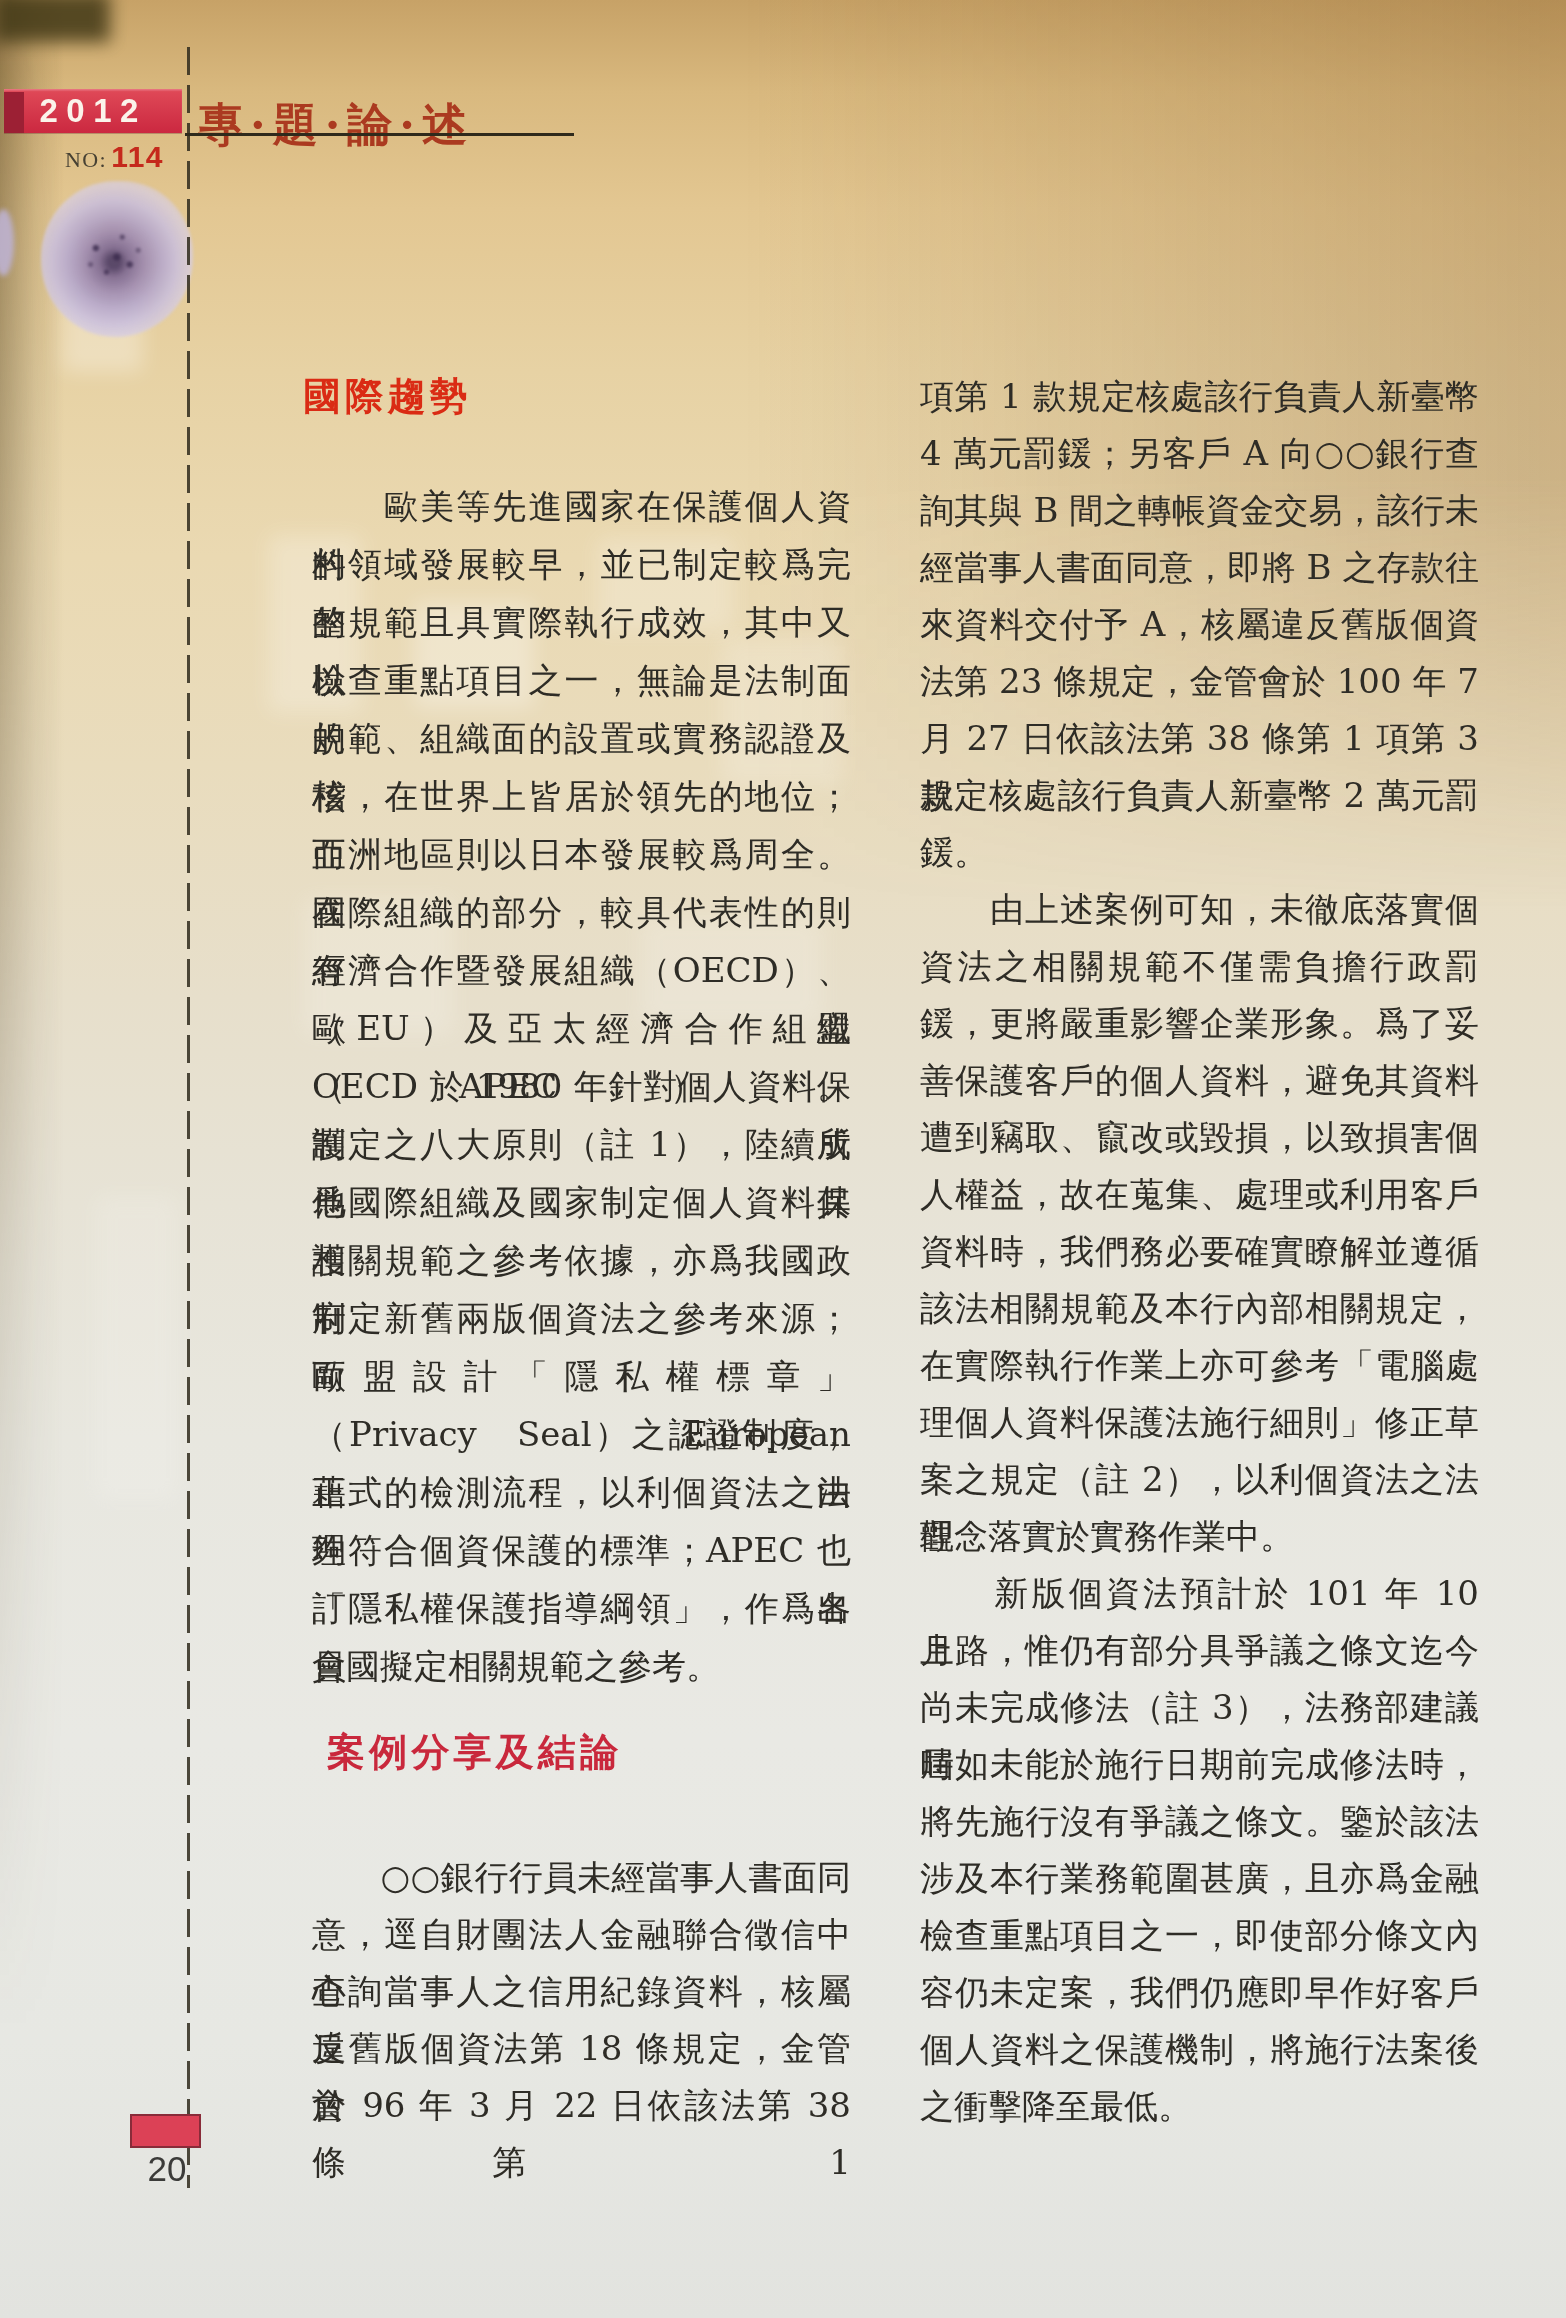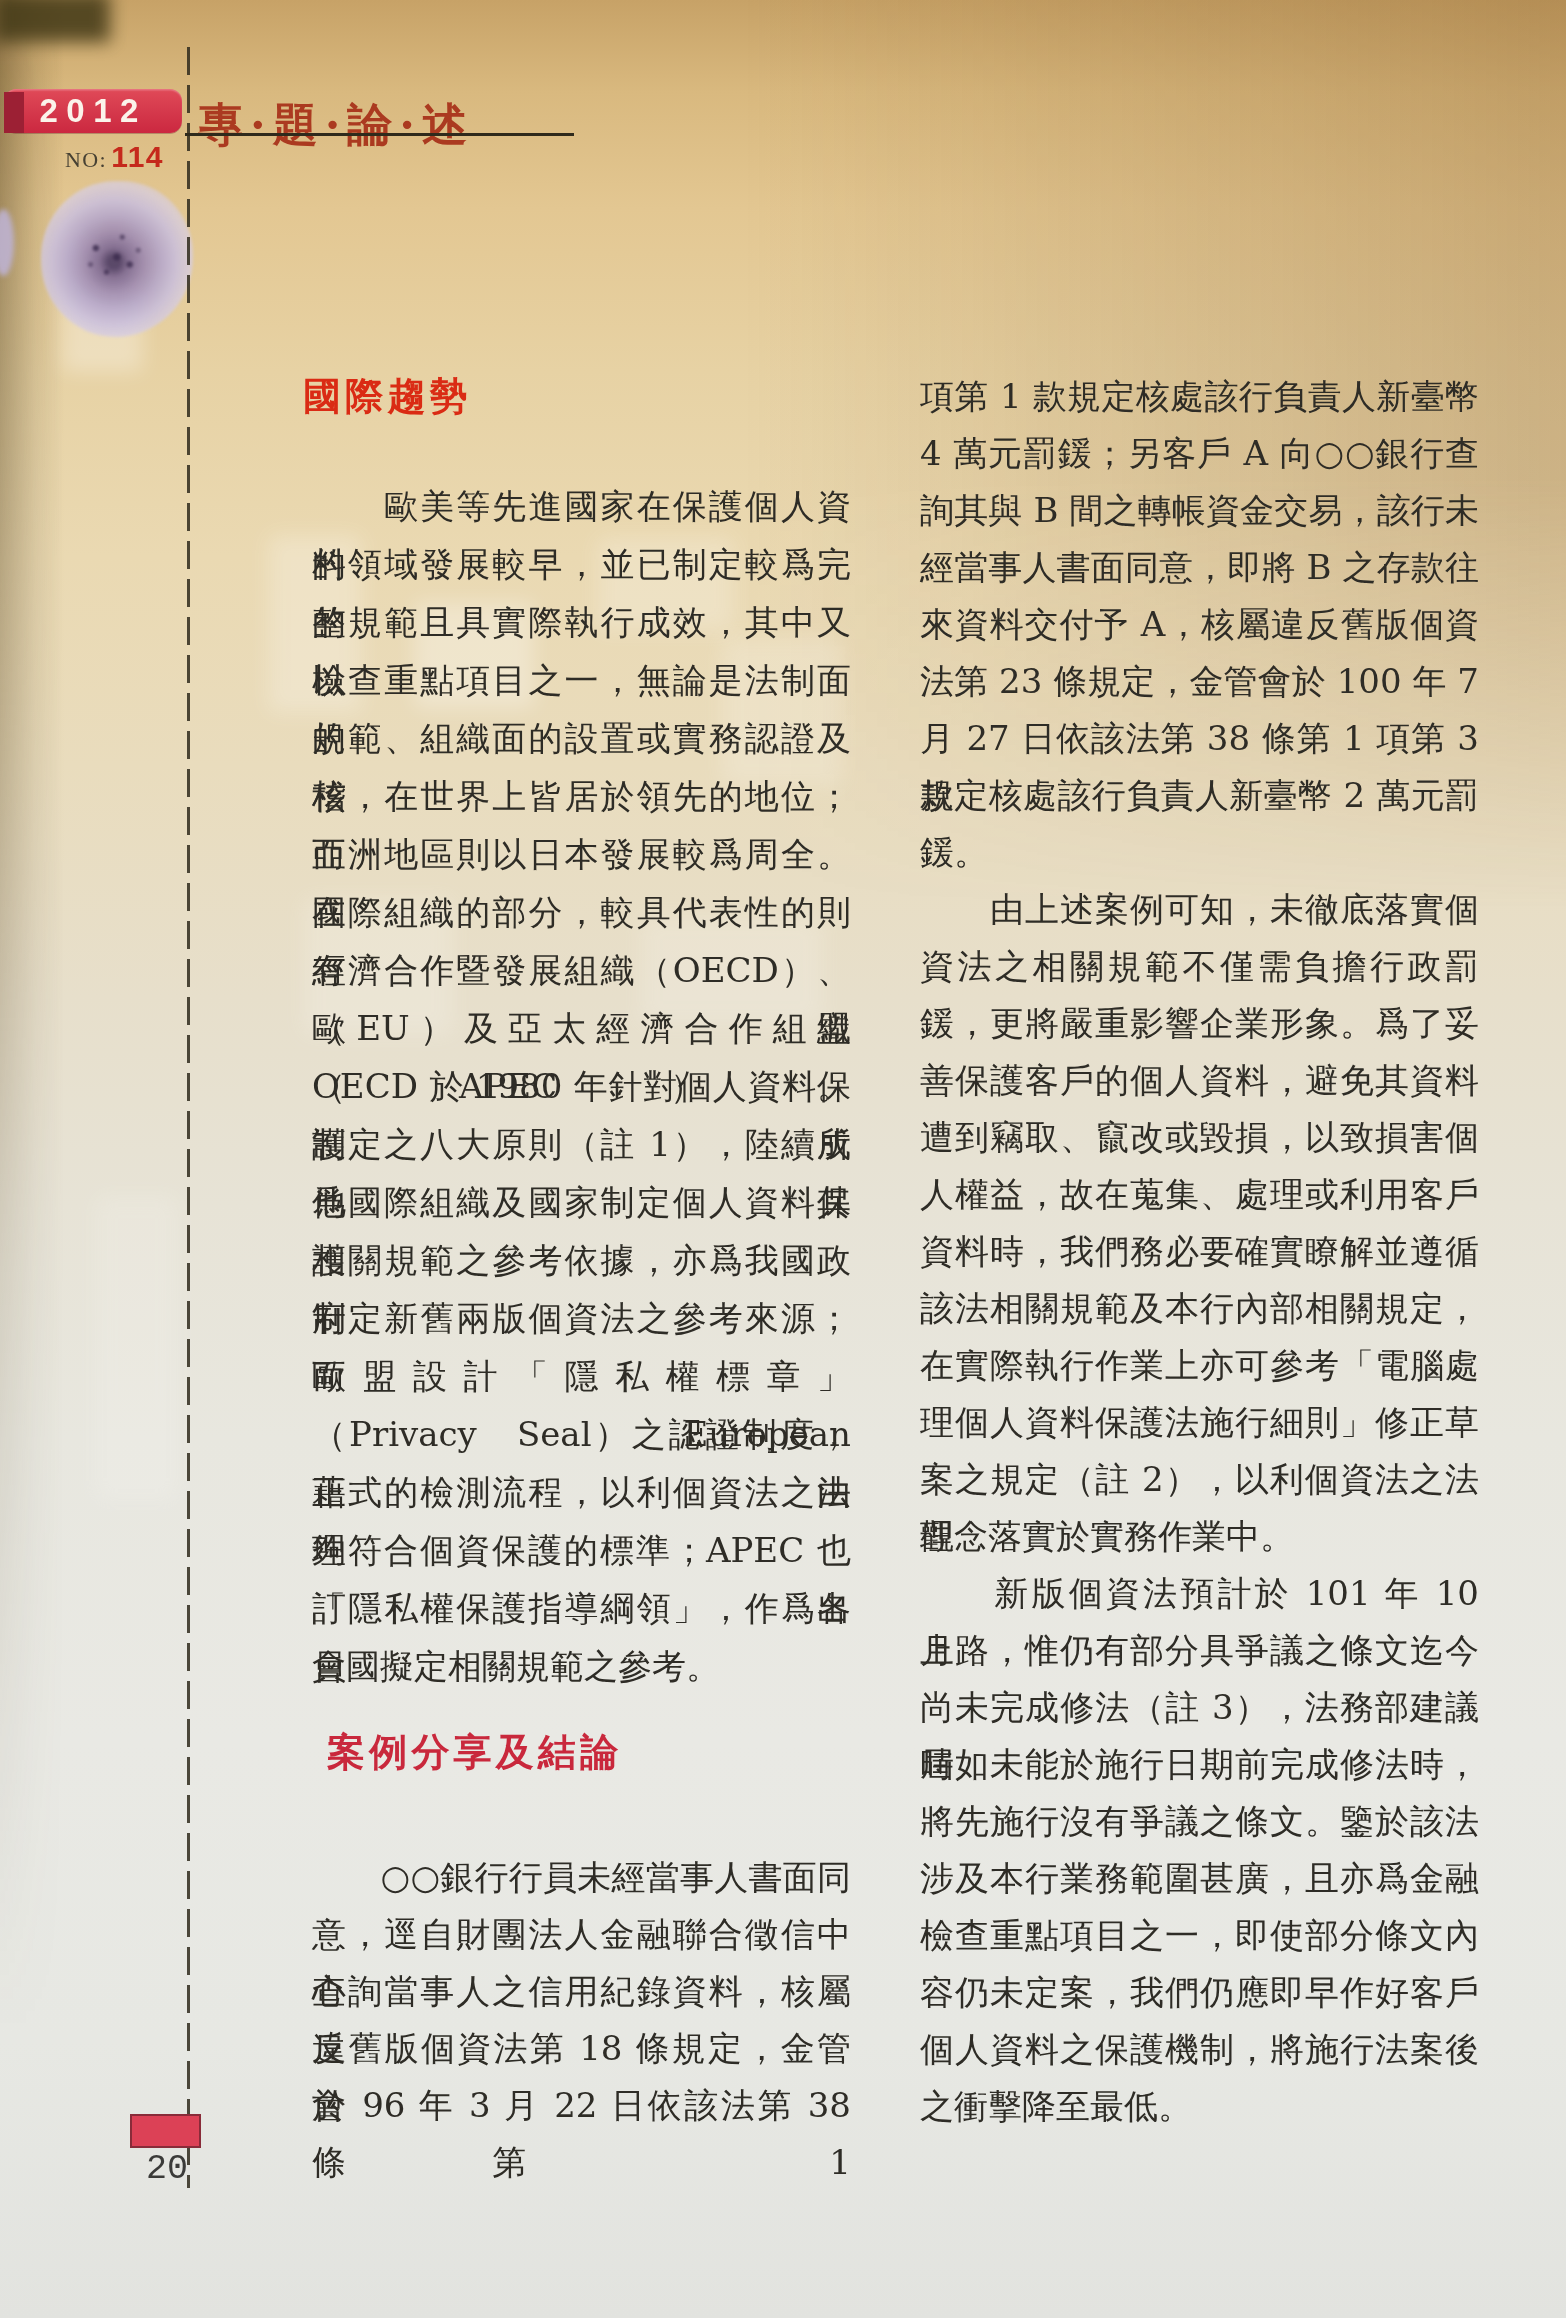--- a/index.html
+++ b/index.html
@@ -54,21 +54,20 @@
   }
   .flower-edge{
     left:-7px;top:209px;width:21px;height:67px;border-radius:50%;
     background:rgba(190,180,215,.85);filter:blur(2.8px);
   }
   
   .banner{
     left:4.2px;top:89px;width:178px;height:44px;
     background:linear-gradient(180deg,#e04a58,#cb2840);
     box-shadow:0 0.7px 0 rgba(90,20,30,.4), inset 0 1.4px 1.4px rgba(255,255,255,.25);
-    border-radius:12px;
   }
   .banner-cap{left:4.2px;top:92px;width:20px;height:41px;background:#9c2034;}
   .banner-year{
     width:100%;height:44px;line-height:44px;text-align:center;
     font-family:"Liberation Sans",sans-serif;font-weight:700;font-size:33px;
     color:#fbf3ea;letter-spacing:8.5px;
   }
   .header-title{
     left:198px;top:95px;
     font-size:45px;font-weight:600;color:#ab3a20;letter-spacing:7px;white-space:nowrap;
@@ -101,21 +100,21 @@
   #para2 .line{line-height:57px;height:57px;}
   #rightcol{left:920px;top:368px;width:559px;}
   #rightcol .line{line-height:57px;height:57px;}
   
   .pn-marker{
     left:130px;top:2114px;width:71px;height:34px;
     background:#dc4156;border:2.1px solid rgba(70,25,35,.55);box-sizing:border-box;
   }
   .pn{
     left:135px;top:2149px;width:64px;text-align:center;
-    font-family:Liberation Mono, monospace;font-size:35px;color:#3b3b39;
+    font-family:Liberation Sans, sans-serif;font-size:35px;color:#3b3b39;
   }
 </style>
 </head>
 <body>
 
 <div class="abs bg-base"></div>
 <div class="abs shade-tr"></div>
 <div class="abs shade-left"></div>
 <div class="abs corner-tl"></div>
 

